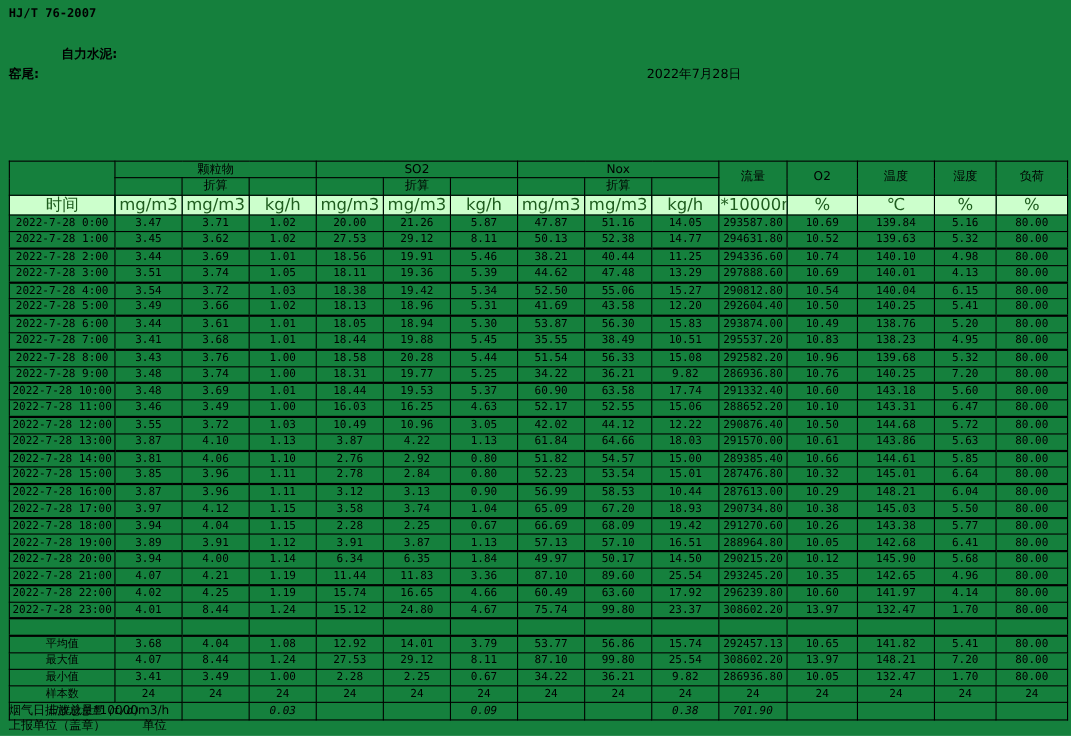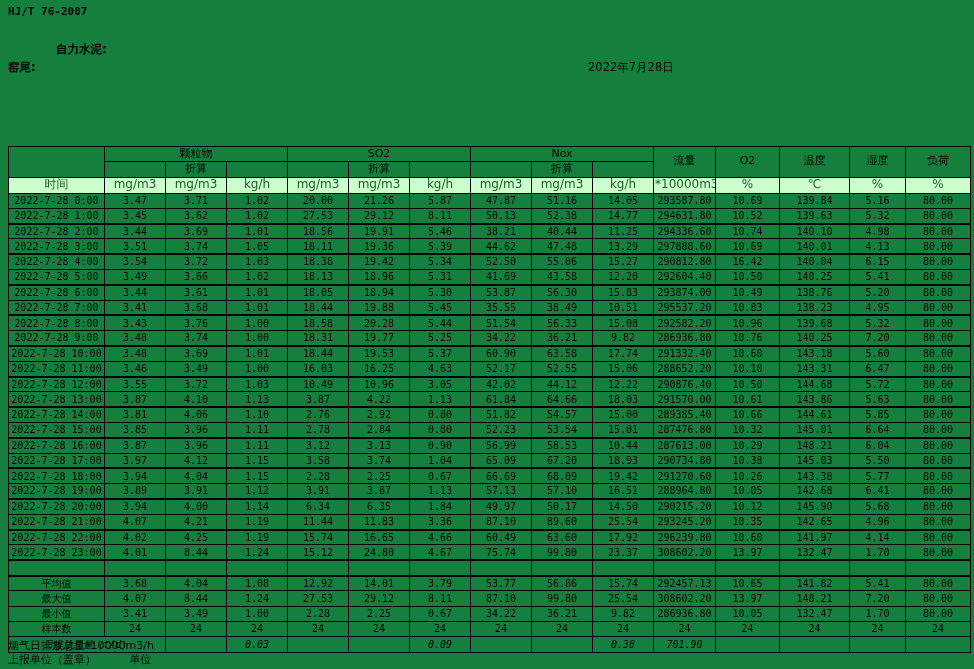--- a/index.html
+++ b/index.html
@@ -52,21 +52,21 @@
     font-weight: normal;
     font-size: 10px;
     font-family: "DejaVu Sans Mono", monospace;
     overflow: hidden;
     white-space: nowrap;
   }
   table.report thead th { font-family: "DejaVu Sans", sans-serif; font-size: 11px; }
   table.report thead tr.units-row th {
     background: #ccffcc;
     color: #1e5c1e;
-    font-size: 12px;
+    font-size: 15px;
     height: 16px;
   }
   tr.pair-end td { border-bottom-width: 2px; }
   tr.blank-row td { border-bottom-width: 2px; height: 15.3px; }
   td.label-cell {
     font-family: "DejaVu Sans", sans-serif;
     font-size: 11px;
   }
   td.total-label {
     text-align: left;
@@ -228,21 +228,21 @@
           <td>3.54</td>
           <td>3.72</td>
           <td>1.03</td>
           <td>18.38</td>
           <td>19.42</td>
           <td>5.34</td>
           <td>52.50</td>
           <td>55.06</td>
           <td>15.27</td>
           <td>290812.80</td>
-          <td>16.42</td>
+          <td>10.54</td>
           <td>140.04</td>
           <td>6.15</td>
           <td>80.00</td>
         </tr>
         <tr class="pair-end">
           <td>2022-7-28 5:00</td>
           <td>3.49</td>
           <td>3.66</td>
           <td>1.02</td>
           <td>18.13</td>

